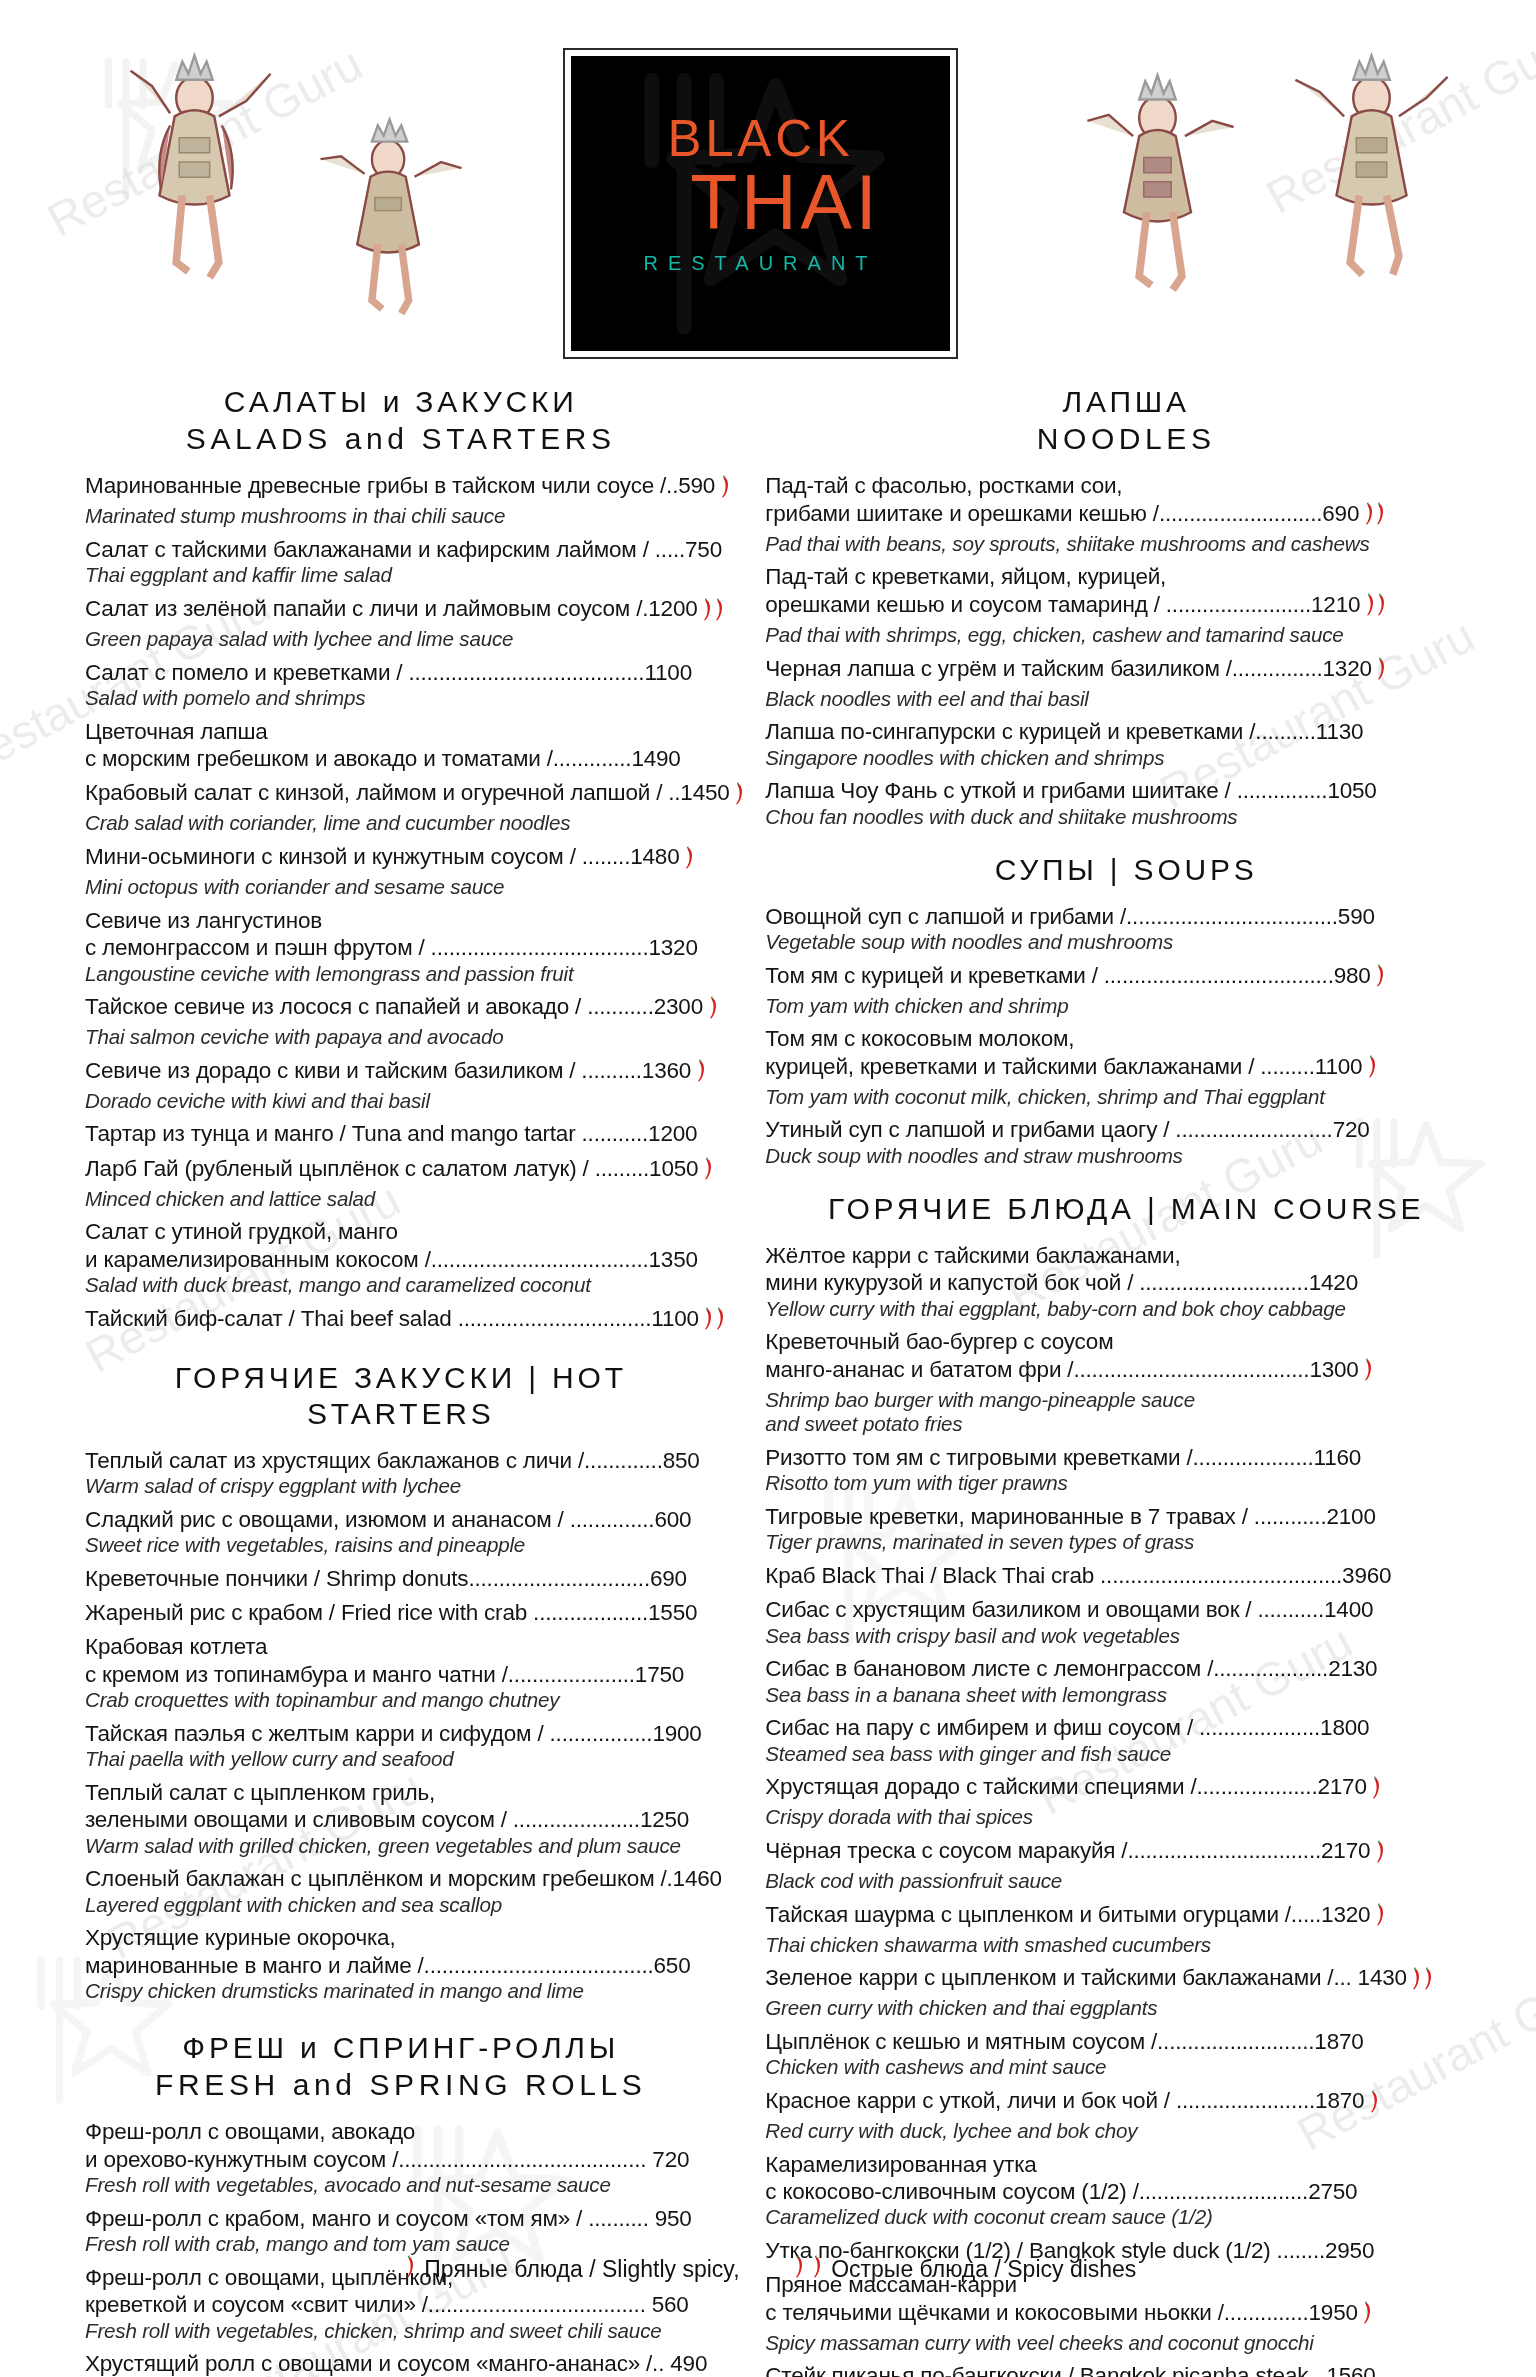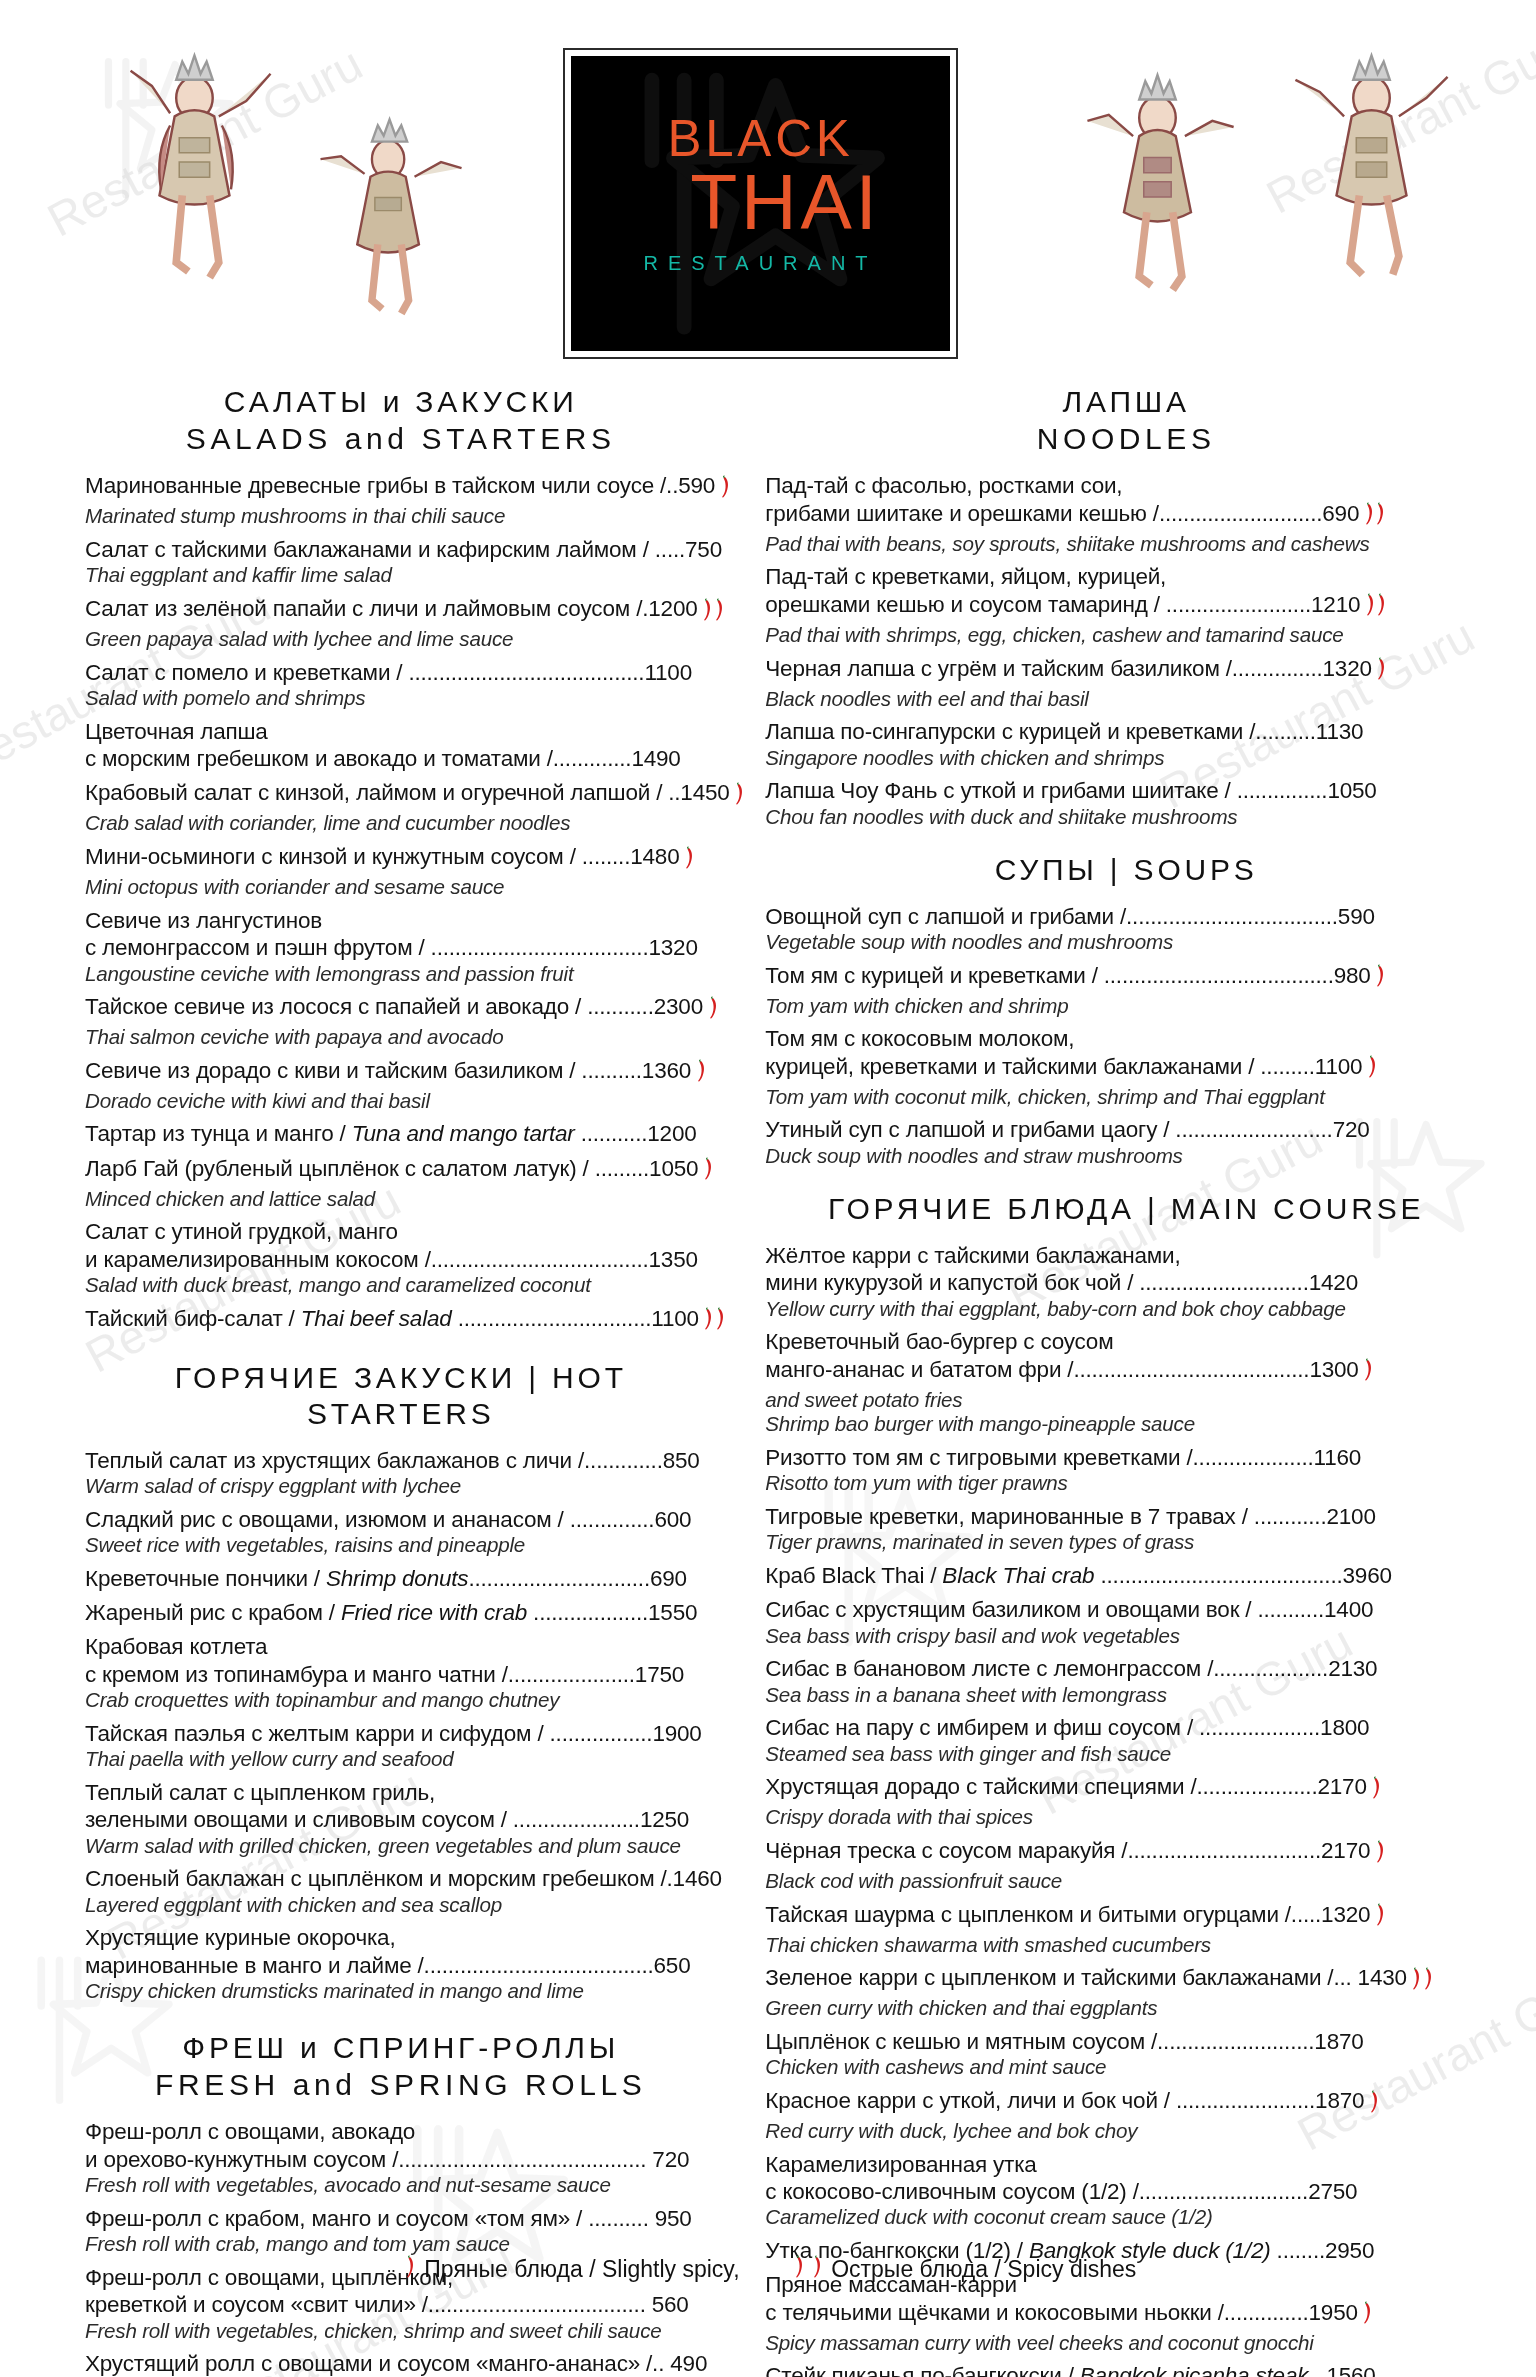--- a/index.html
+++ b/index.html
@@ -62,21 +62,21 @@
   
   .item{margin-bottom:6.9px;position:relative;}
   .ru{
     font-size:22.5px;line-height:1.22;color:#141414;
     letter-spacing:-0.2px;white-space:nowrap;
   }
   .en{
     font-size:20.6px;line-height:1.2;color:#2b2b2b;
     font-style:italic;letter-spacing:-0.2px;white-space:nowrap;
   }
-  .en-ital{font-style:italic;}
+  .en-ital{}
   .row{display:block;}
   .chili-wrap{display:inline-block;vertical-align:-4.6px;margin-left:4.6px;}
   .chili{display:inline-block;width:10px;height:23px;position:relative;margin-right:1.5px;}
   .chili svg{display:block;}
 
   
   .legend{
     position:absolute;left:0;right:0;top:2255px;z-index:3;
     display:flex;justify-content:center;align-items:center;gap:50px;
     font-size:23px;color:#111;
@@ -438,22 +438,22 @@
         <div class="row ru"><span>Жёлтое карри с тайскими баклажанами,</span></div>
         <div class="row ru"><span>мини кукурузой и капустой бок чой / ............................1420</span></div>
         <div class="row en">Yellow curry with thai eggplant, baby-corn and bok choy cabbage</div>
       </div>
       <div class="item">
         <div class="row ru"><span>Креветочный бао-бургер с соусом</span></div>
         <div class="row ru"><span>манго-ананас и бататом фри /.......................................1300</span><span class="chili-wrap"><span class="chili"><svg width="10" height="23" viewBox="0 0 13 30">
                 <path d="M6.5 4 C4 3 4 1 6 1.5" stroke="#2f7d32" stroke-width="1.4" fill="none"></path>
                 <path d="M6.8 3 C10 6 11.5 12 9.5 19 C8.3 24 6 28 4 29.2 C3 29.8 2.5 28.8 3.3 27.8 C6 24.5 8 18 7 11 C6.6 8 5.6 5.6 4.6 4.2 Z" fill="#d61f1f"></path>
               </svg></span></span></div>
+        <div class="row en">Shrimp bao burger with mango-pineapple sauce</div>
         <div class="row en">and sweet potato fries</div>
-        <div class="row en">Shrimp bao burger with mango-pineapple sauce</div>
       </div>
       <div class="item">
         <div class="row ru"><span>Ризотто том ям с тигровыми креветками /....................1160</span></div>
         <div class="row en">Risotto tom yum with tiger prawns</div>
       </div>
       <div class="item">
         <div class="row ru"><span>Тигровые креветки, маринованные в 7 травах / ............2100</span></div>
         <div class="row en">Tiger prawns, marinated in seven types of grass</div>
       </div>
       <div class="item">

